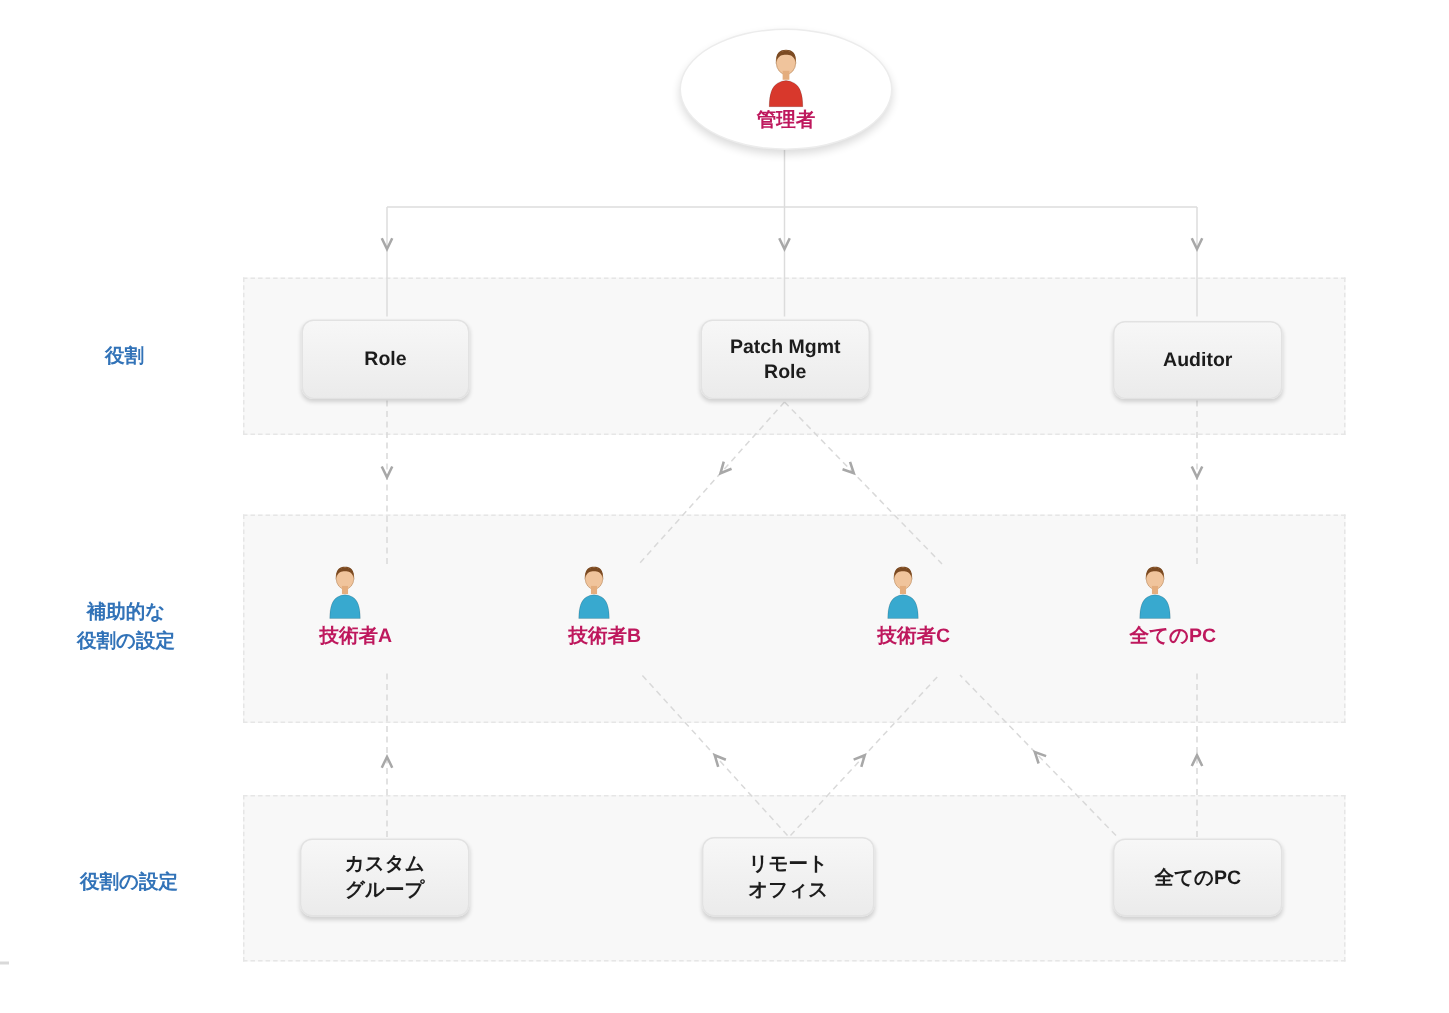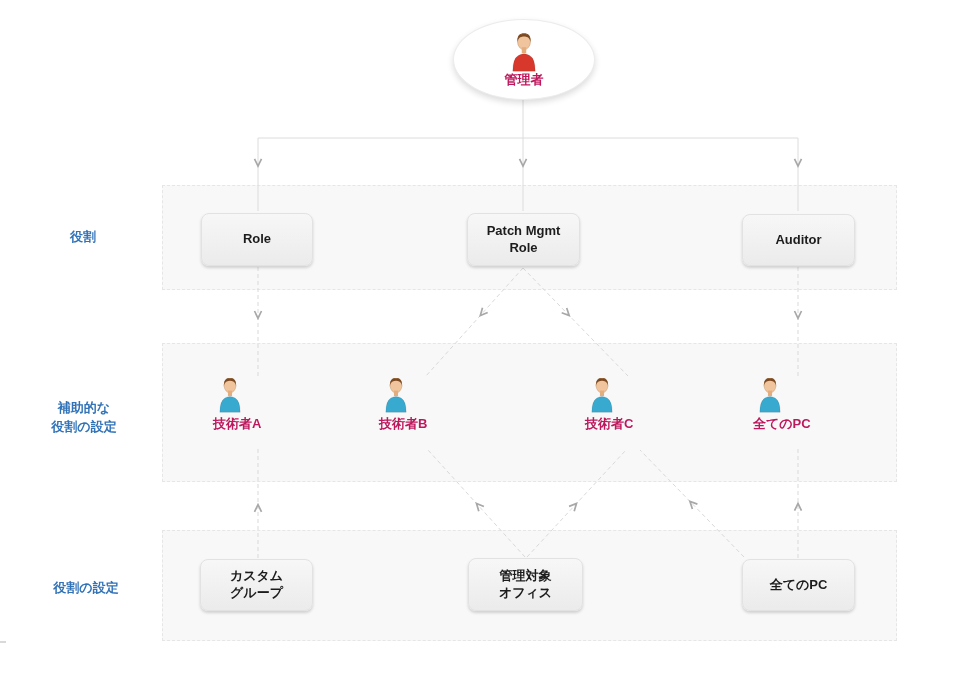--- a/index.html
+++ b/index.html
@@ -151,18 +151,18 @@
       <ellipse class="face" cx="20" cy="12.6" rx="6.9" ry="8.4"></ellipse>
       <path class="hair" d="M13.3 11.2 C13.3 5.6 16.2 4.2 20 4.2 C23.8 4.2 26.7 5.6 26.7 11.2 C25.2 7.6 23 6.9 20 6.9 C17 6.9 14.8 7.6 13.3 11.2 Z"></path>
       <rect class="neck" x="17.6" y="18.4" width="4.8" height="6.4"></rect>
       <path class="shirt tech-shirt" d="M8 44 Q8 30.5 14 27.2 Q17 25.4 20 25.4 Q23 25.4 26 27.2 Q32 30.5 32 44 Z"></path>
     </svg>
     <div class="plabel">全てのPC</div>
   </div>
 
   <div class="nodebox box-custom">カスタム
 グループ</div>
-  <div class="nodebox box-remote">管理対象
+  <div class="nodebox box-remote">リモート
 オフィス</div>
   <div class="nodebox box-allpc">全てのPC</div>
 
   <div class="stray"></div>
 </div>
 
 </body></html>

